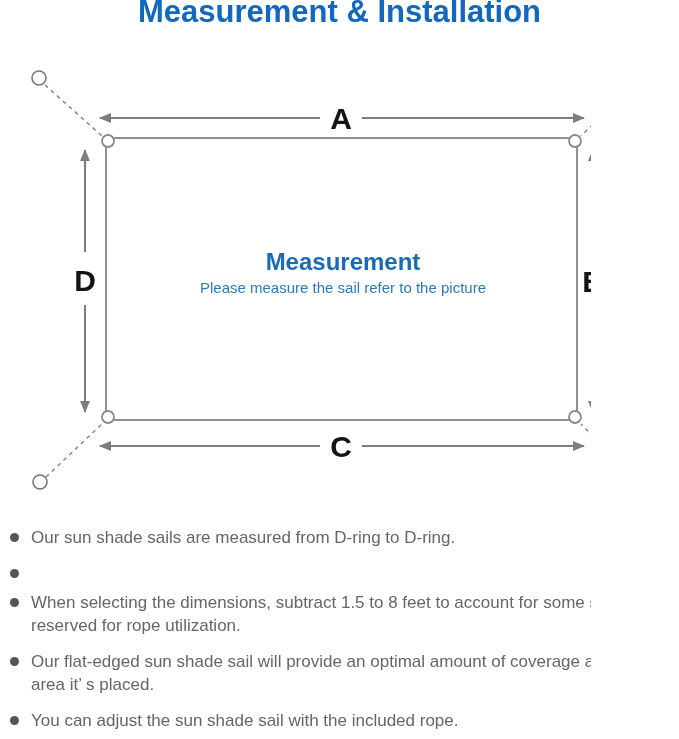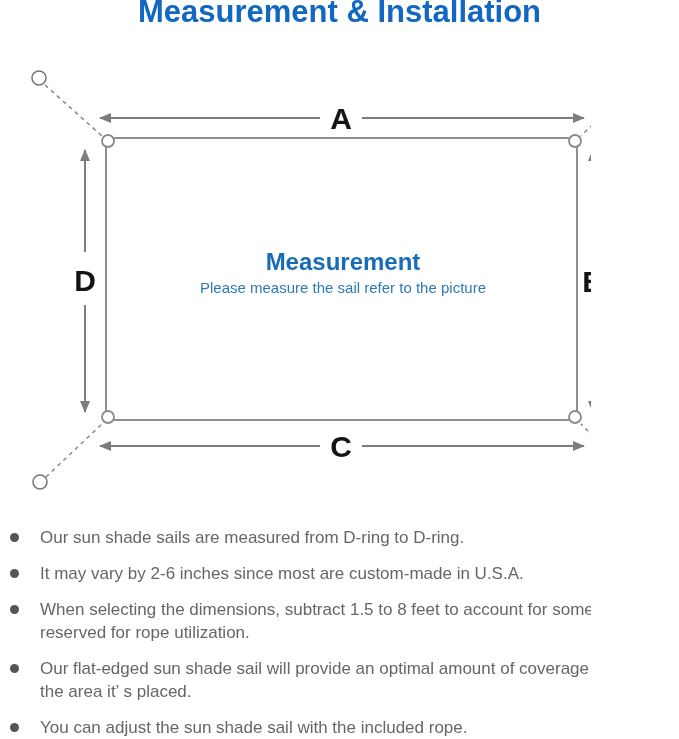--- a/index.html
+++ b/index.html
@@ -48,21 +48,21 @@
     fill: #2d7ab8;
   }
   .notes {
     position: absolute;
     top: 526px;
     left: 10px;
     width: 655px;
   }
   .note {
     display: flex;
-    gap: 21px;
+    gap: 12px;
     margin-bottom: 13px;
   }
   .note .dot {
     flex: 0 0 9px;
     width: 9px;
     height: 9px;
     border-radius: 50%;
     background: #555555;
     margin-top: 7px;
   }
@@ -123,21 +123,20 @@
     <text x="343" y="293" text-anchor="middle" class="center-subtitle">Please measure the sail refer to the picture</text>
   </svg>
 
   <div class="notes">
     <div class="note">
       <span class="dot"></span>
       <span class="note-text">Our sun shade sails are measured from D-ring to D-ring.</span>
     </div>
     <div class="note">
       <span class="dot"></span>
-      <span class="note-text">It may vary by 2-6 inches since most are custom-made in U.S.A.</span>
     </div>
     <div class="note">
       <span class="dot"></span>
       <span class="note-text">When selecting the dimensions, subtract 1.5 to 8 feet to account for some spacing reserved for rope utilization.</span>
     </div>
     <div class="note">
       <span class="dot"></span>
       <span class="note-text">Our flat-edged sun shade sail will provide an optimal amount of coverage above the area it’ s placed.</span>
     </div>
     <div class="note">

